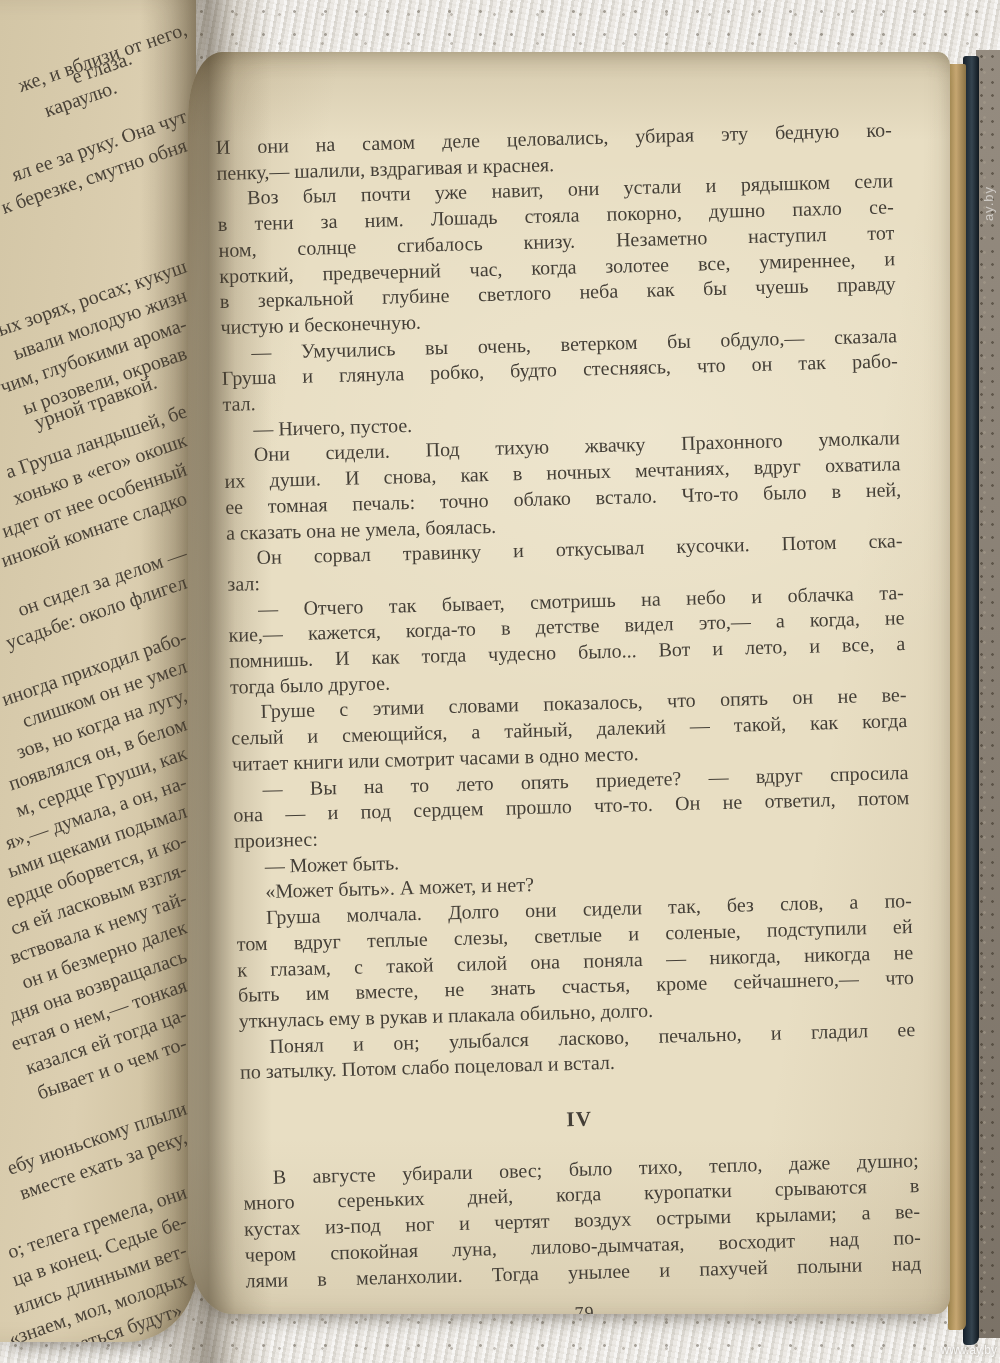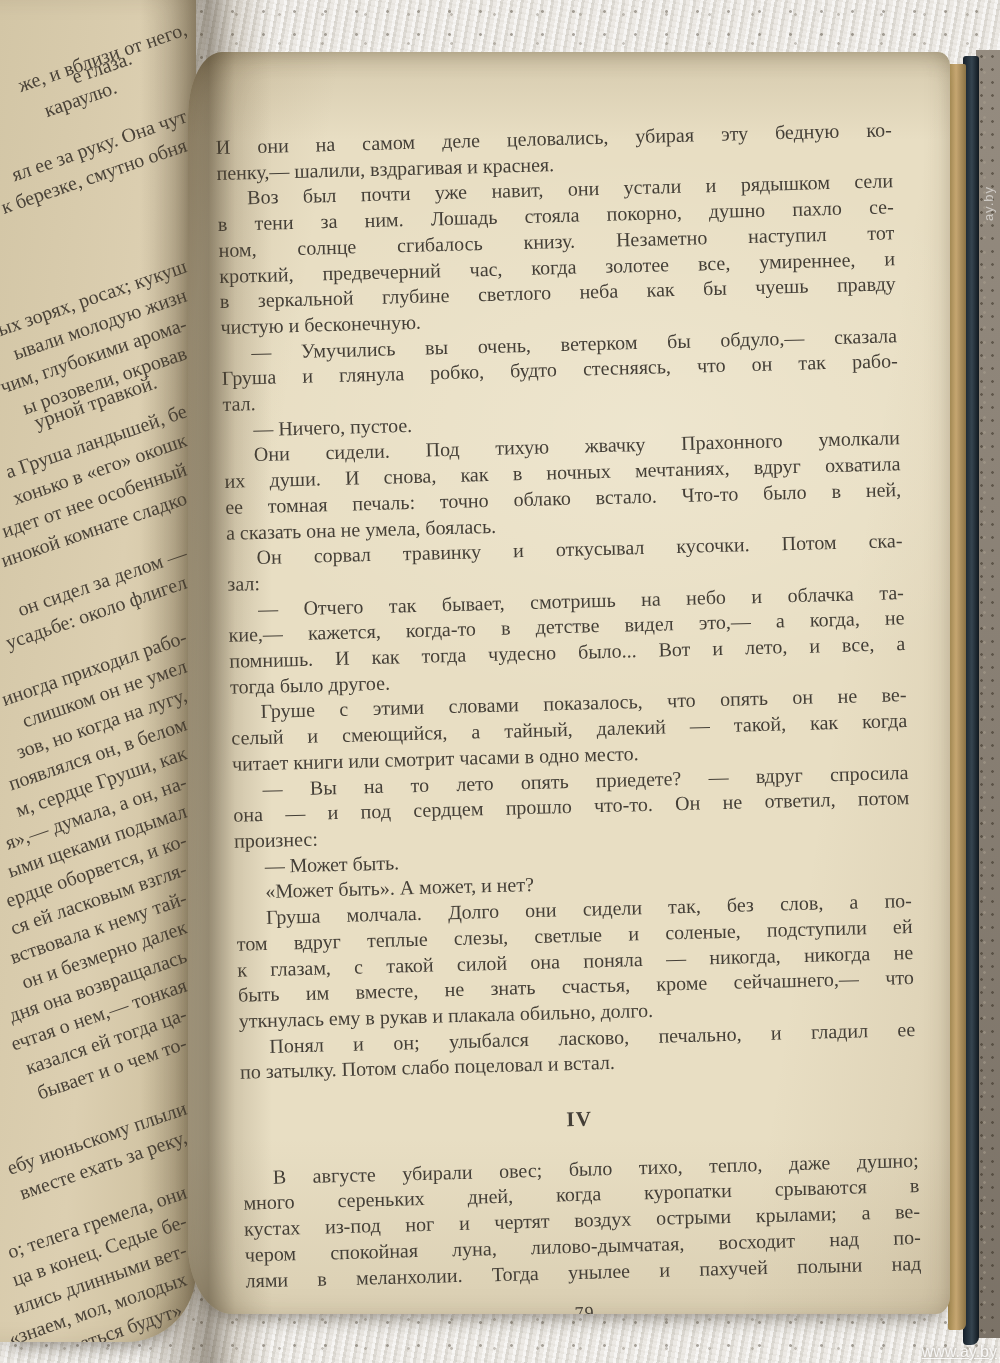--- a/index.html
+++ b/index.html
@@ -62,21 +62,21 @@
     font-size:21px;letter-spacing:1.5px;}
   .pagenum{margin-top:16px;text-align:center;font-size:18px;letter-spacing:1px;}
   
   .gutter{position:absolute;left:140px;top:0;width:132px;height:1363px;pointer-events:none;
     background:linear-gradient(to right, rgba(73,60,38,0) 0%, rgba(73,60,38,0.26) 34%, rgba(60,48,28,0.42) 52%, rgba(94,78,50,0.16) 72%, rgba(94,78,50,0) 100%);}
   .wm-side{position:absolute;left:981px;top:186px;writing-mode:vertical-rl;
     transform:rotate(180deg);font-family:"Liberation Sans","DejaVu Sans",sans-serif;
     font-size:13px;color:rgba(255,255,255,0.55);letter-spacing:1px;}
   .wm-bottom{position:absolute;right:3px;top:1343px;
     font-family:"Liberation Sans","DejaVu Sans",sans-serif;
-    font-size:16px;color:rgba(255,255,255,0.85);text-shadow:0 0 3px rgba(120,110,95,0.6);text-decoration:underline;}
+    font-size:12px;color:rgba(255,255,255,0.85);text-shadow:0 0 3px rgba(120,110,95,0.6);}
 </style>
 </head>
 <body>
 
 <div class="scene">
   <div class="side-texture"></div>
   <div class="cover-strip"></div>
   <div class="block-edge"></div>
 
   <div class="left-page">

